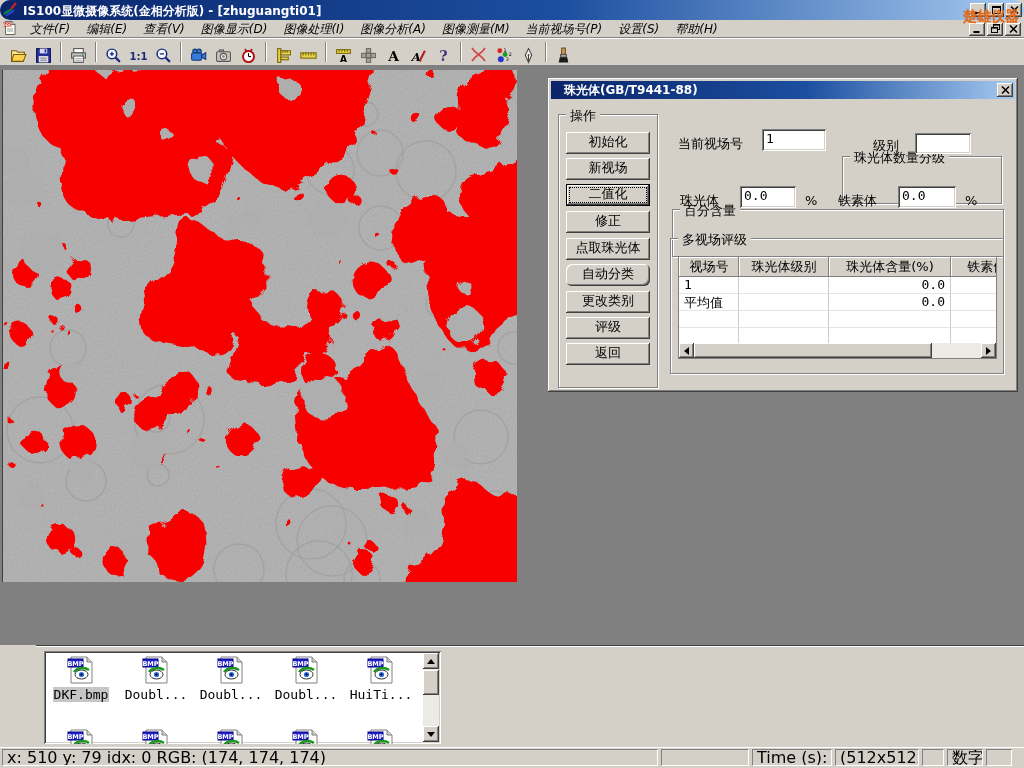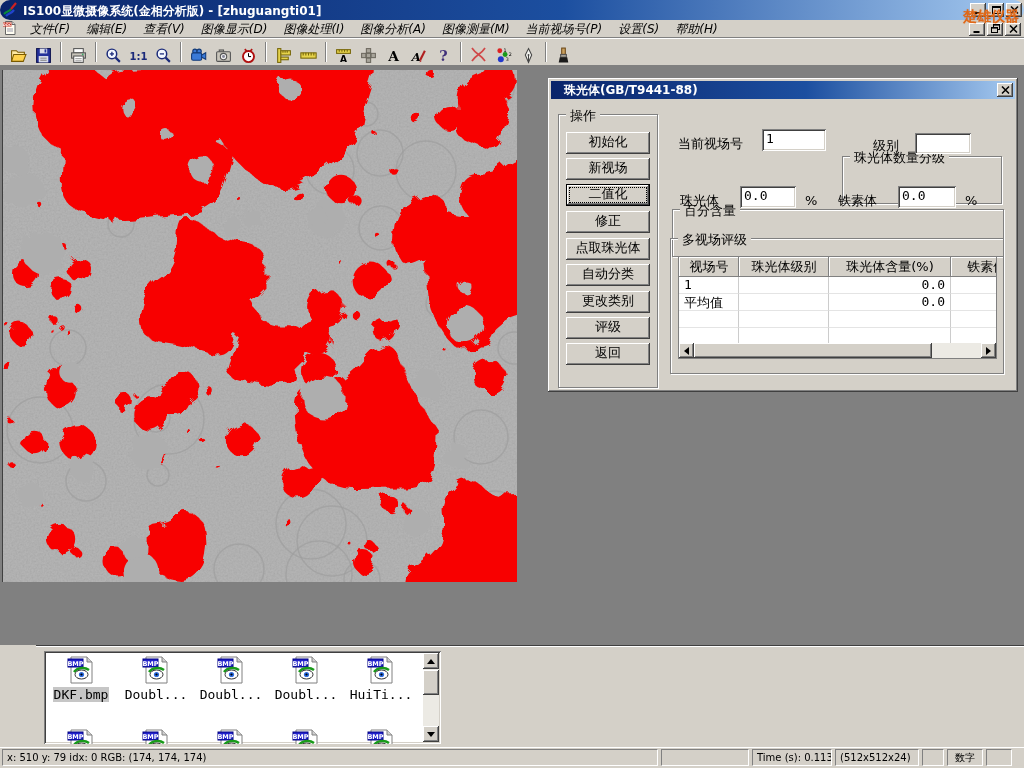--- a/index.html
+++ b/index.html
@@ -81,21 +81,21 @@
   .fname.sel{background:#c6c6c6;}
   .ficon.row2{position:absolute;top:76px;margin:0;}
   .vscroll{position:absolute;right:2px;top:2px;width:16px;height:89px;background:#eceae4;}
   .vscroll .sbtn{width:16px;height:16px;position:absolute;left:0;}
   .vscroll .vthumb{position:absolute;left:0;top:17px;width:16px;height:25px;background:#d4d0c8;
     box-shadow:inset -1px -1px 0 #404040,inset 1px 1px 0 #fff,inset -2px -2px 0 #808080;}
 
   
   .statusbar{position:absolute;left:0;top:747px;width:1024px;height:21px;background:#d4d0c8;
     display:flex;align-items:center;gap:3px;padding:0 2px;box-shadow:inset 0 1px 0 #fff;}
-  .sseg{flex:none;height:17px;border:1px solid;border-color:#808080 #fff #fff #808080;font-size:10px;
+  .sseg{flex:none;height:17px;border:1px solid;border-color:#808080 #fff #fff #808080;font-size:16px;
     line-height:14px;padding:1px 4px;white-space:nowrap;overflow:hidden;}
   .sseg.center{text-align:center;}
 </style>
 </head>
 <body>
 
 <div id="app">
 
   <div class="titlebar">
     <span><span class="ic"><svg width="16" height="16" viewBox="0 0 16 16">
@@ -604,21 +604,21 @@
     </div>
 
     <div class="grp" style="left:10px;top:36px;width:100px;height:274px;">
       <span class="grp-label">操作</span>
     </div>
     <div class="opbtn" style="top:54px;">初始化</div>
     <div class="opbtn" style="top:80px;">新视场</div>
     <div class="opbtn focus" style="top:106px;">二值化</div>
     <div class="opbtn" style="top:133px;">修正</div>
     <div class="opbtn" style="top:160px;">点取珠光体</div>
-    <div class="opbtn" style="top:186px;">自动分类</div>
+    <div class="opbtn" style="top:186px;border-radius:6px;">自动分类</div>
     <div class="opbtn" style="top:213px;">更改类别</div>
     <div class="opbtn" style="top:239px;">评级</div>
     <div class="opbtn" style="top:265px;">返回</div>
 
     <span class="dlabel" style="left:130px;top:57px;">当前视场号</span>
     <div class="dinput" style="left:214px;top:51px;width:64px;height:22px;">1</div>
 
     <div class="grp" style="left:294px;top:34px;width:160px;height:48px;margin-top:44px;">
       <span class="grp-label">珠光体数量分级</span>
     </div>

